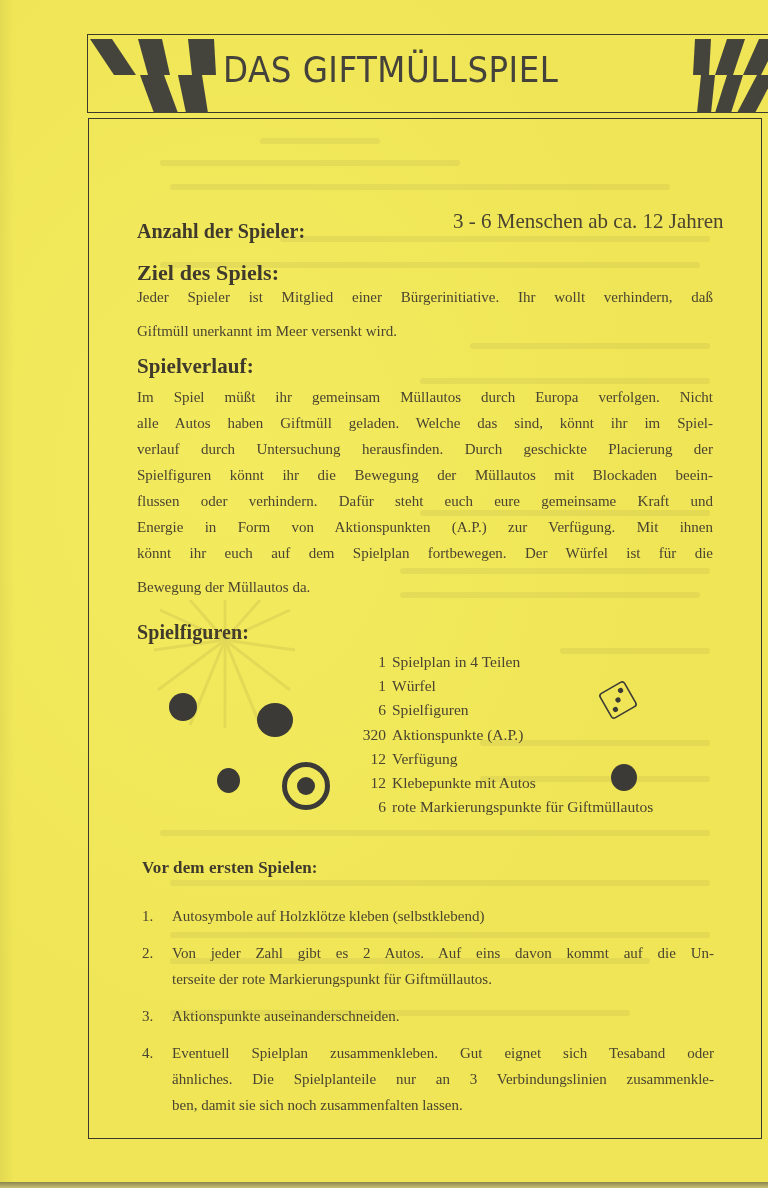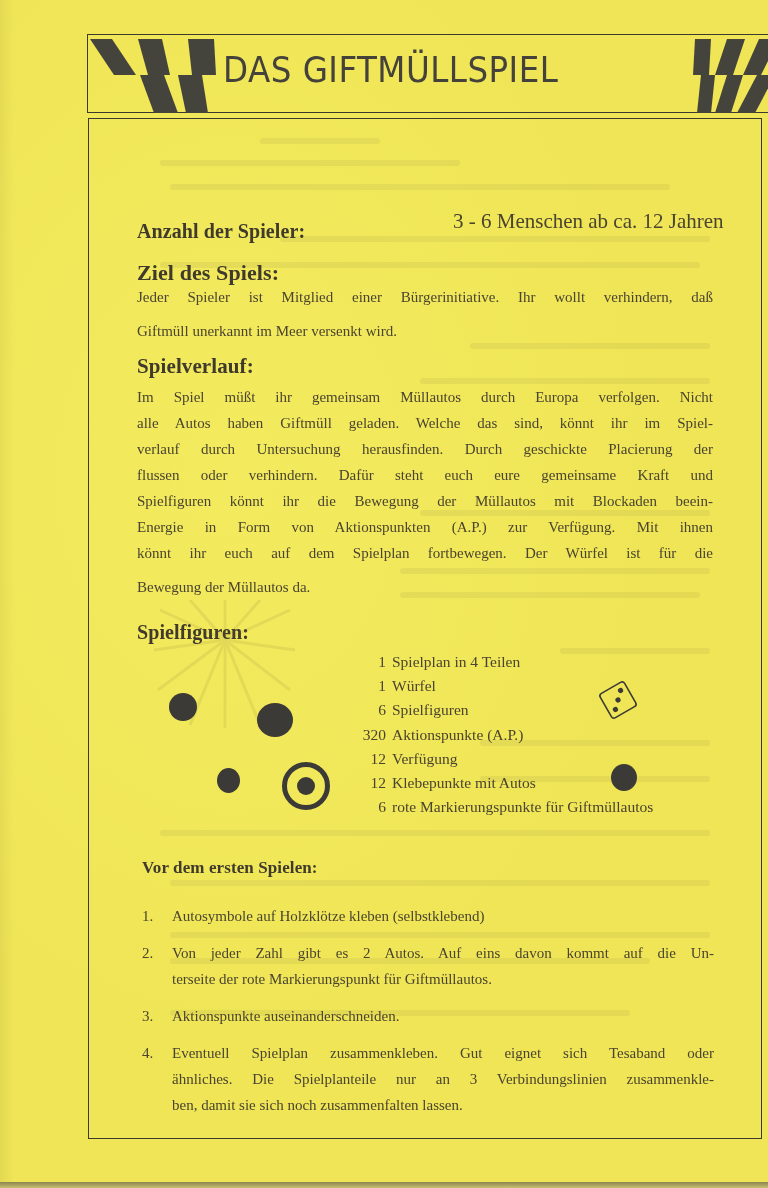--- a/index.html
+++ b/index.html
@@ -132,22 +132,22 @@
 <div class="para" style="top:284px;">
   <span class="line">Jeder Spieler ist Mitglied einer Bürgerinitiative. Ihr wollt verhindern, daß</span>
   <span class="line last">Giftmüll unerkannt im Meer versenkt wird.</span>
 </div>
 
 <div class="h2" style="top:354px;font-size:21px;">Spielverlauf:</div>
 <div class="para" style="top:384px;">
   <span class="line">Im Spiel müßt ihr gemeinsam Müllautos durch Europa verfolgen. Nicht</span>
   <span class="line">alle Autos haben Giftmüll geladen. Welche das sind, könnt ihr im Spiel-</span>
   <span class="line">verlauf durch Untersuchung herausfinden. Durch geschickte Placierung der</span>
+  <span class="line">Spielfiguren könnt ihr die Bewegung der Müllautos mit Blockaden beein-</span>
   <span class="line">flussen oder verhindern. Dafür steht euch eure gemeinsame Kraft und</span>
-  <span class="line">Spielfiguren könnt ihr die Bewegung der Müllautos mit Blockaden beein-</span>
   <span class="line">Energie in Form von Aktionspunkten (A.P.) zur Verfügung. Mit ihnen</span>
   <span class="line">könnt ihr euch auf dem Spielplan fortbewegen. Der Würfel ist für die</span>
   <span class="line last">Bewegung der Müllautos da.</span>
 </div>
 
 <div class="h2" style="top:621px;font-size:20px;">Spielfiguren:</div>
 
 <svg class="sunburst" viewBox="0 0 150 130">
   <g stroke="#7a7030" stroke-width="3">
     <line x1="75" y1="40" x2="10" y2="10"></line>

